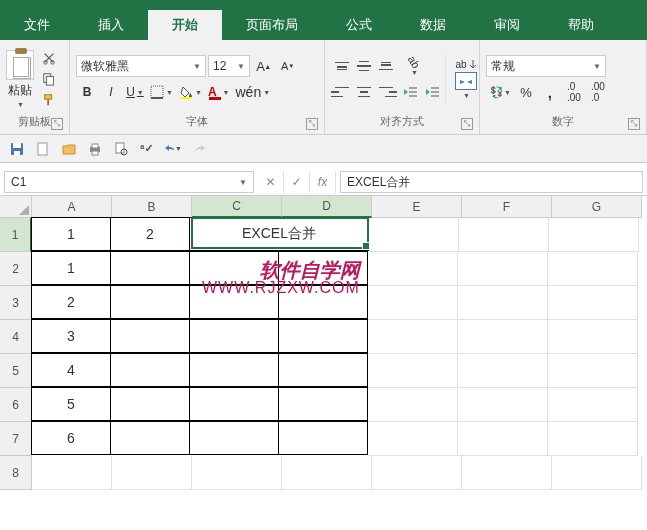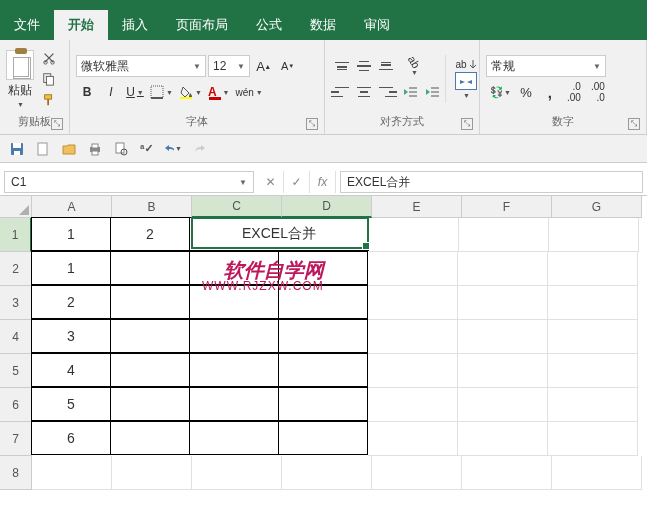--- a/index.html
+++ b/index.html
@@ -3,41 +3,41 @@
 <meta charset="utf-8">
 <style>
   * { box-sizing: border-box; margin: 0; padding: 0; }
   body { font-family: "Microsoft YaHei", Arial, sans-serif; font-size: 12px; background: #fff; color: #333; width: 647px; overflow: hidden; }
   
   
   .titlebar { background: #217346; height: 10px; }
   
   
   .tabstrip { background: #217346; display: flex; align-items: stretch; height: 30px; }
-  .tab { padding: 0 14px; color: #fff; display: flex; align-items: center; cursor: pointer; font-size: 13px; }
+  .tab { padding: 0 24px; color: #fff; display: flex; align-items: center; cursor: pointer; font-size: 13px; }
   .tab.active { background: #f1f1f1; color: #217346; font-weight: bold; }
   
   
   .ribbon { background: #f1f1f1; border-bottom: 1px solid #ccc; display: flex; height: 95px; }
   .group { border-right: 1px solid #d4d4d4; padding: 4px 6px; display: flex; flex-direction: column; position: relative; }
   .group-body { flex: 1; display: flex; align-items: center; }
   .group-label { text-align: center; font-size: 11px; color: #666; height: 16px; position: relative; }
   .group-label .launcher { position: absolute; right: 0; bottom: 0; width: 12px; height: 12px; border: 1px solid #999; font-size: 8px; line-height: 10px; color: #666; }
   
   
   .clipboard-main { display: flex; flex-direction: column; align-items: center; gap: 2px; margin-right: 4px;}
   .paste-icon { width: 28px; height: 30px; background: #fff; border: 1px solid #ccc; position: relative; }
   .paste-icon::before { content:''; position:absolute; top:-3px; left:8px; width:12px; height:6px; background:#a08040; border-radius:2px;}
   .paste-icon::after { content:''; position:absolute; top:6px; left:6px; width:14px; height:18px; background:#fff; border:1px solid #aaa; box-shadow: 1px 1px 0 #fff, 1px 1px 0 1px #aaa;}
   .clipboard-side { display:flex; flex-direction:column; gap:3px; margin-left:2px;}
   .sm-icon { width:18px; height:18px; display:flex; align-items:center; justify-content:center; cursor:pointer;}
   
   
   .font-rows { display:flex; flex-direction:column; gap:4px; }
-  .font-row { display:flex; align-items:center; gap:2px;text-align:right; }
+  .font-row { display:flex; align-items:center; gap:2px; }
   .combo { background:#fff; border:1px solid #ccc; height:22px; display:flex; align-items:center; padding:0 4px; }
   .combo .dd { margin-left:auto; font-size:8px; color:#666; }
   .btn { height:22px; min-width:22px; display:flex; align-items:center; justify-content:center; cursor:pointer; padding:0 2px; gap:1px;}
   .dd-arrow { font-size:7px; color:#555; margin-left:1px;}
   
   
   .align-cols { display:flex; gap:2px; }
   .align-col { display:flex; flex-direction:column; gap:4px; }
   .align-row { display:flex; gap:0px; }
   .align-btn { width:22px; height:22px; display:flex; flex-direction:column; align-items:center; justify-content:center; gap:1px; cursor:pointer;}
@@ -68,35 +68,36 @@
   .rowheads { display:flex; flex-direction:column; }
   .rowhead { width:32px; background:#f0f0f0; border-right:1px solid #ccc; border-bottom:1px solid #ccc; display:flex; align-items:center; justify-content:center; color:#555;}
   .rowhead.sel { background:#d4e6cf; border-right:2px solid #217346;}
   .cells { position:relative; }
   .cellrow { display:flex; }
   .cell { border-right:1px solid #e0e0e0; border-bottom:1px solid #e0e0e0; display:flex; align-items:center; justify-content:center; font-size:14px; background:#fff;}
   .cell.bordered { border:1px solid #000; margin:-1px 0 0 -1px; position:relative; z-index:1;}
   .selection { position:absolute; border:2px solid #217346; pointer-events:none; z-index:5;}
   .selection::after { content:''; position:absolute; right:-3px; bottom:-3px; width:6px; height:6px; background:#217346; border:1px solid #fff;}
   .watermark { position:absolute; font-size:20px; font-weight:bold; color:#be185d; font-style:italic; pointer-events:none; z-index:3; text-align:right; line-height:1;}
-  .watermark small { font-size:12px; font-weight:normal; font-style:normal; letter-spacing:1px; display:block;}
+  .watermark small { font-size:16px; font-weight:normal; font-style:normal; letter-spacing:1px; display:block;}
 </style>
 </head>
 <body>
 
 <div class="titlebar"></div>
 
 <div class="tabstrip">
   <div class="tab">文件</div>
+  <div class="tab">插入</div>
   <div class="tab active">开始</div>
-  <div class="tab">插入</div>
   <div class="tab">页面布局</div>
   <div class="tab">公式</div>
   <div class="tab">数据</div>
   <div class="tab">审阅</div>
+  <div class="tab">帮助</div>
 </div>
 
 <div class="ribbon">
 
   <div class="group" style="width:70px">
     <div class="group-body">
       <div class="clipboard-main">
         <div class="paste-icon"></div>
         <div>粘贴</div>
         <div class="dd-arrow">▼</div>
@@ -164,21 +165,21 @@
               <span class="dd-arrow">▼</span>
             </div>
           <div class="btn">
               <span style="color:#c00;font-weight:bold">A</span>
               <svg width="12" height="3" style="margin-left:-9px;margin-top:12px">
                 <rect width="12" height="3" fill="#c00"></rect>
               </svg>
               <span class="dd-arrow">▼</span>
             </div>
           <div class="btn">
-              <span style="font-size:10px">wén</span>
+              <span style="font-size:14px">wén</span>
               <span class="dd-arrow">▼</span>
             </div>
         </div>
       </div>
     </div>
     <div class="group-label"><span>字体</span><span class="launcher">⤡</span></div>
   </div>
 
   <div class="group" style="width:155px">
     <div class="group-body">

